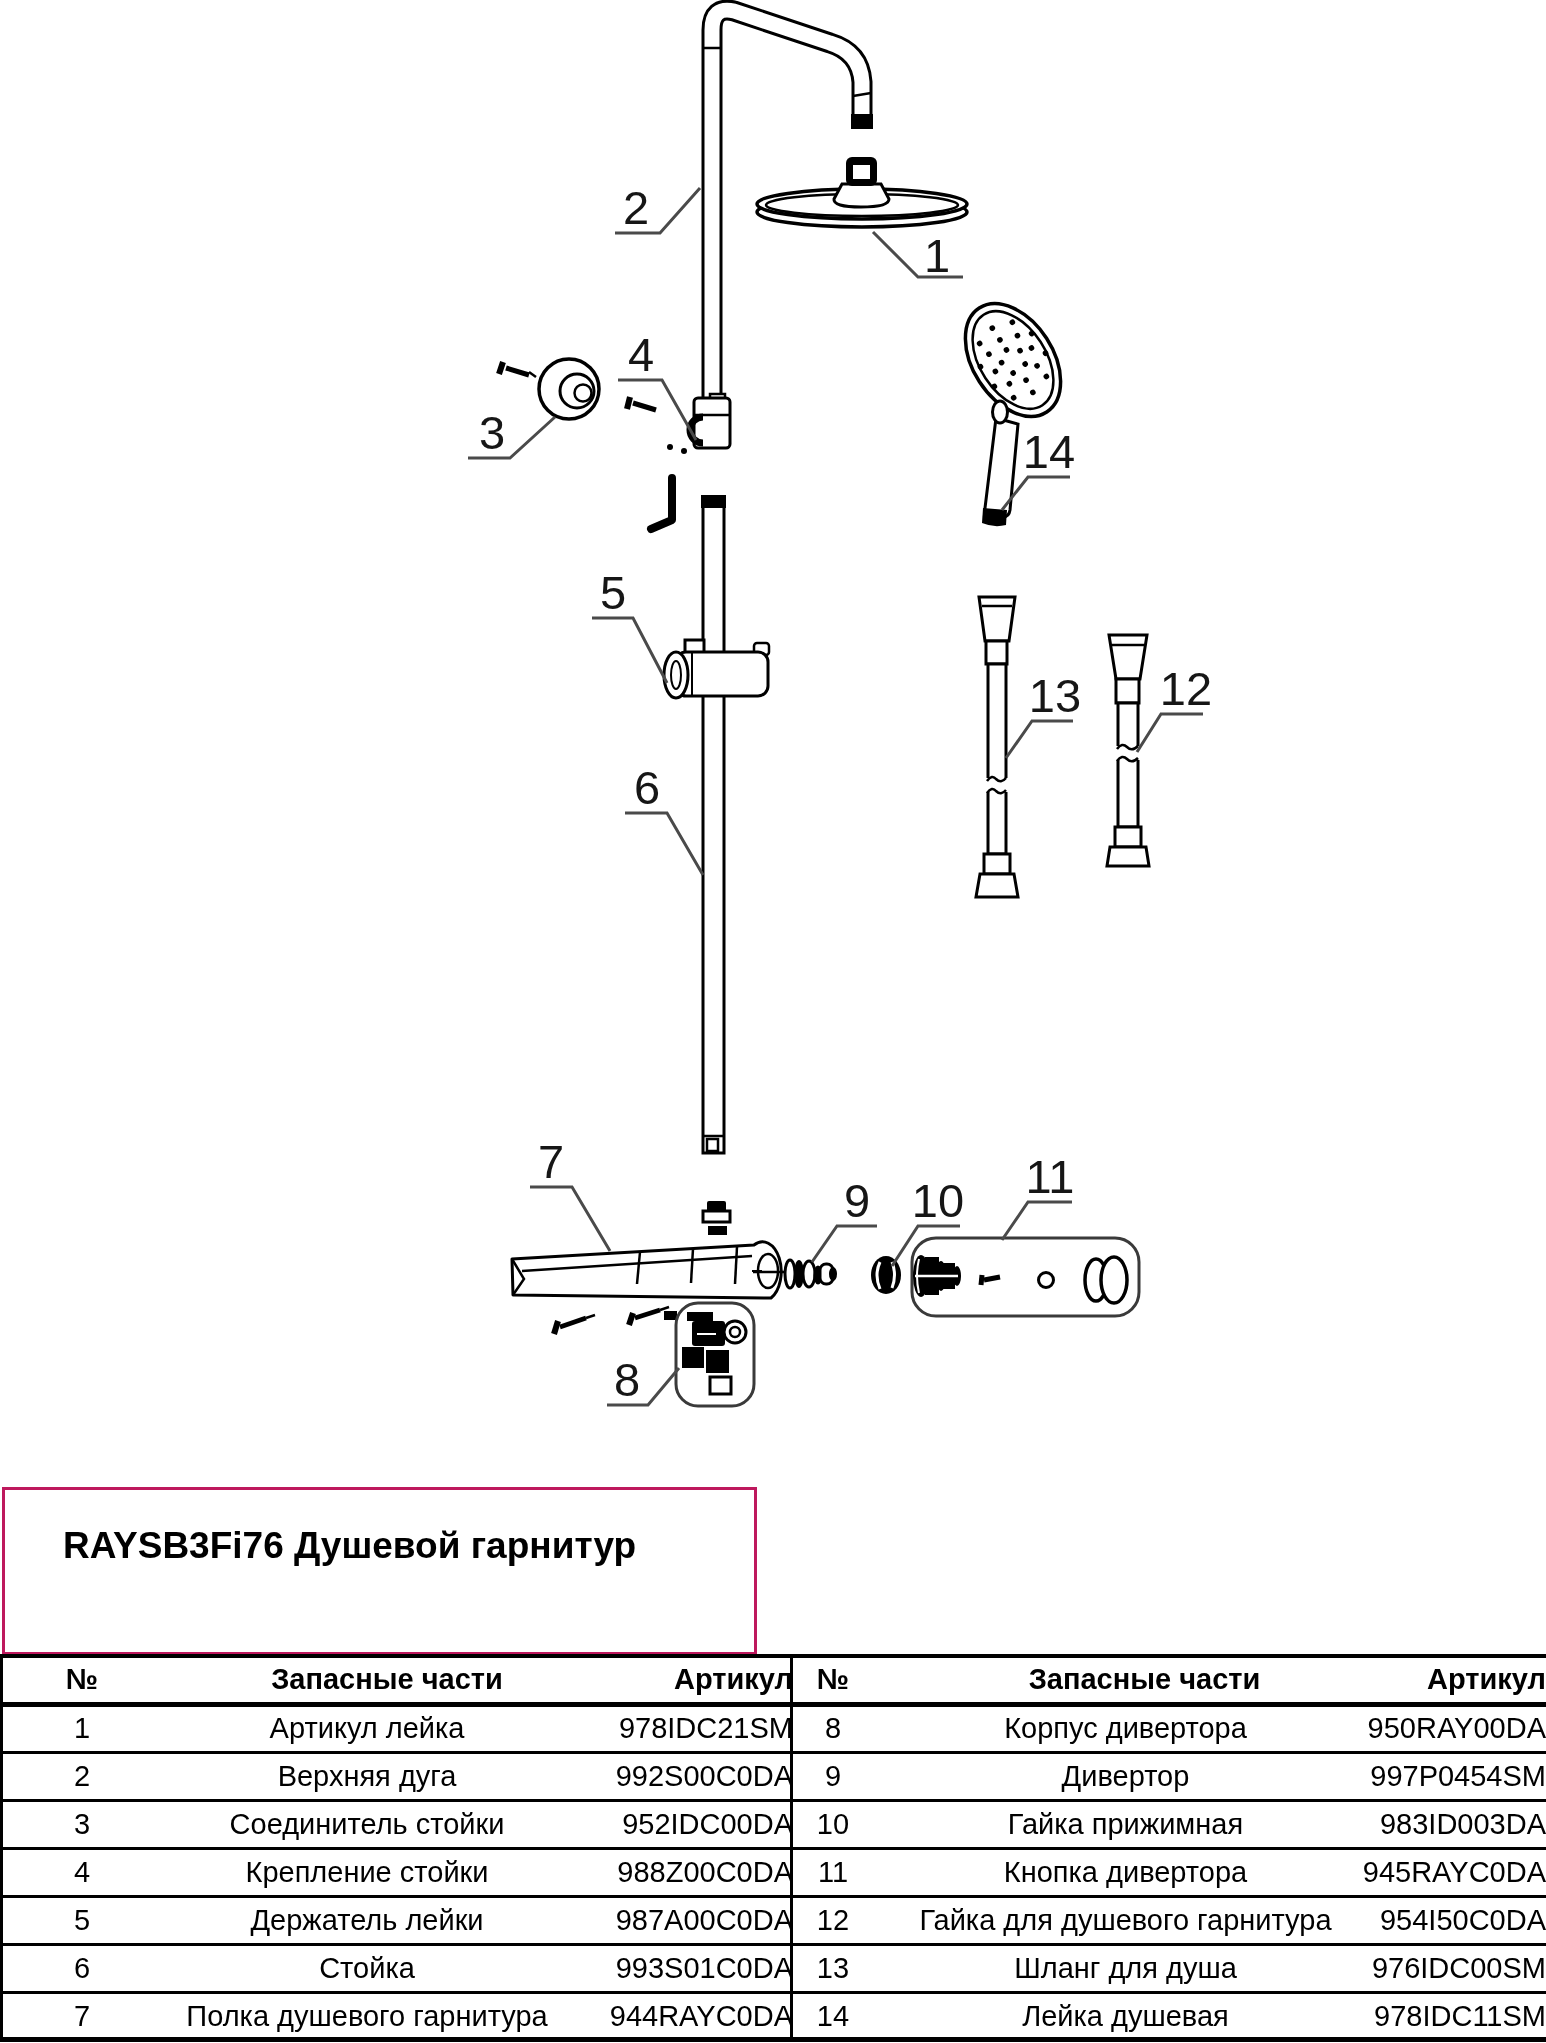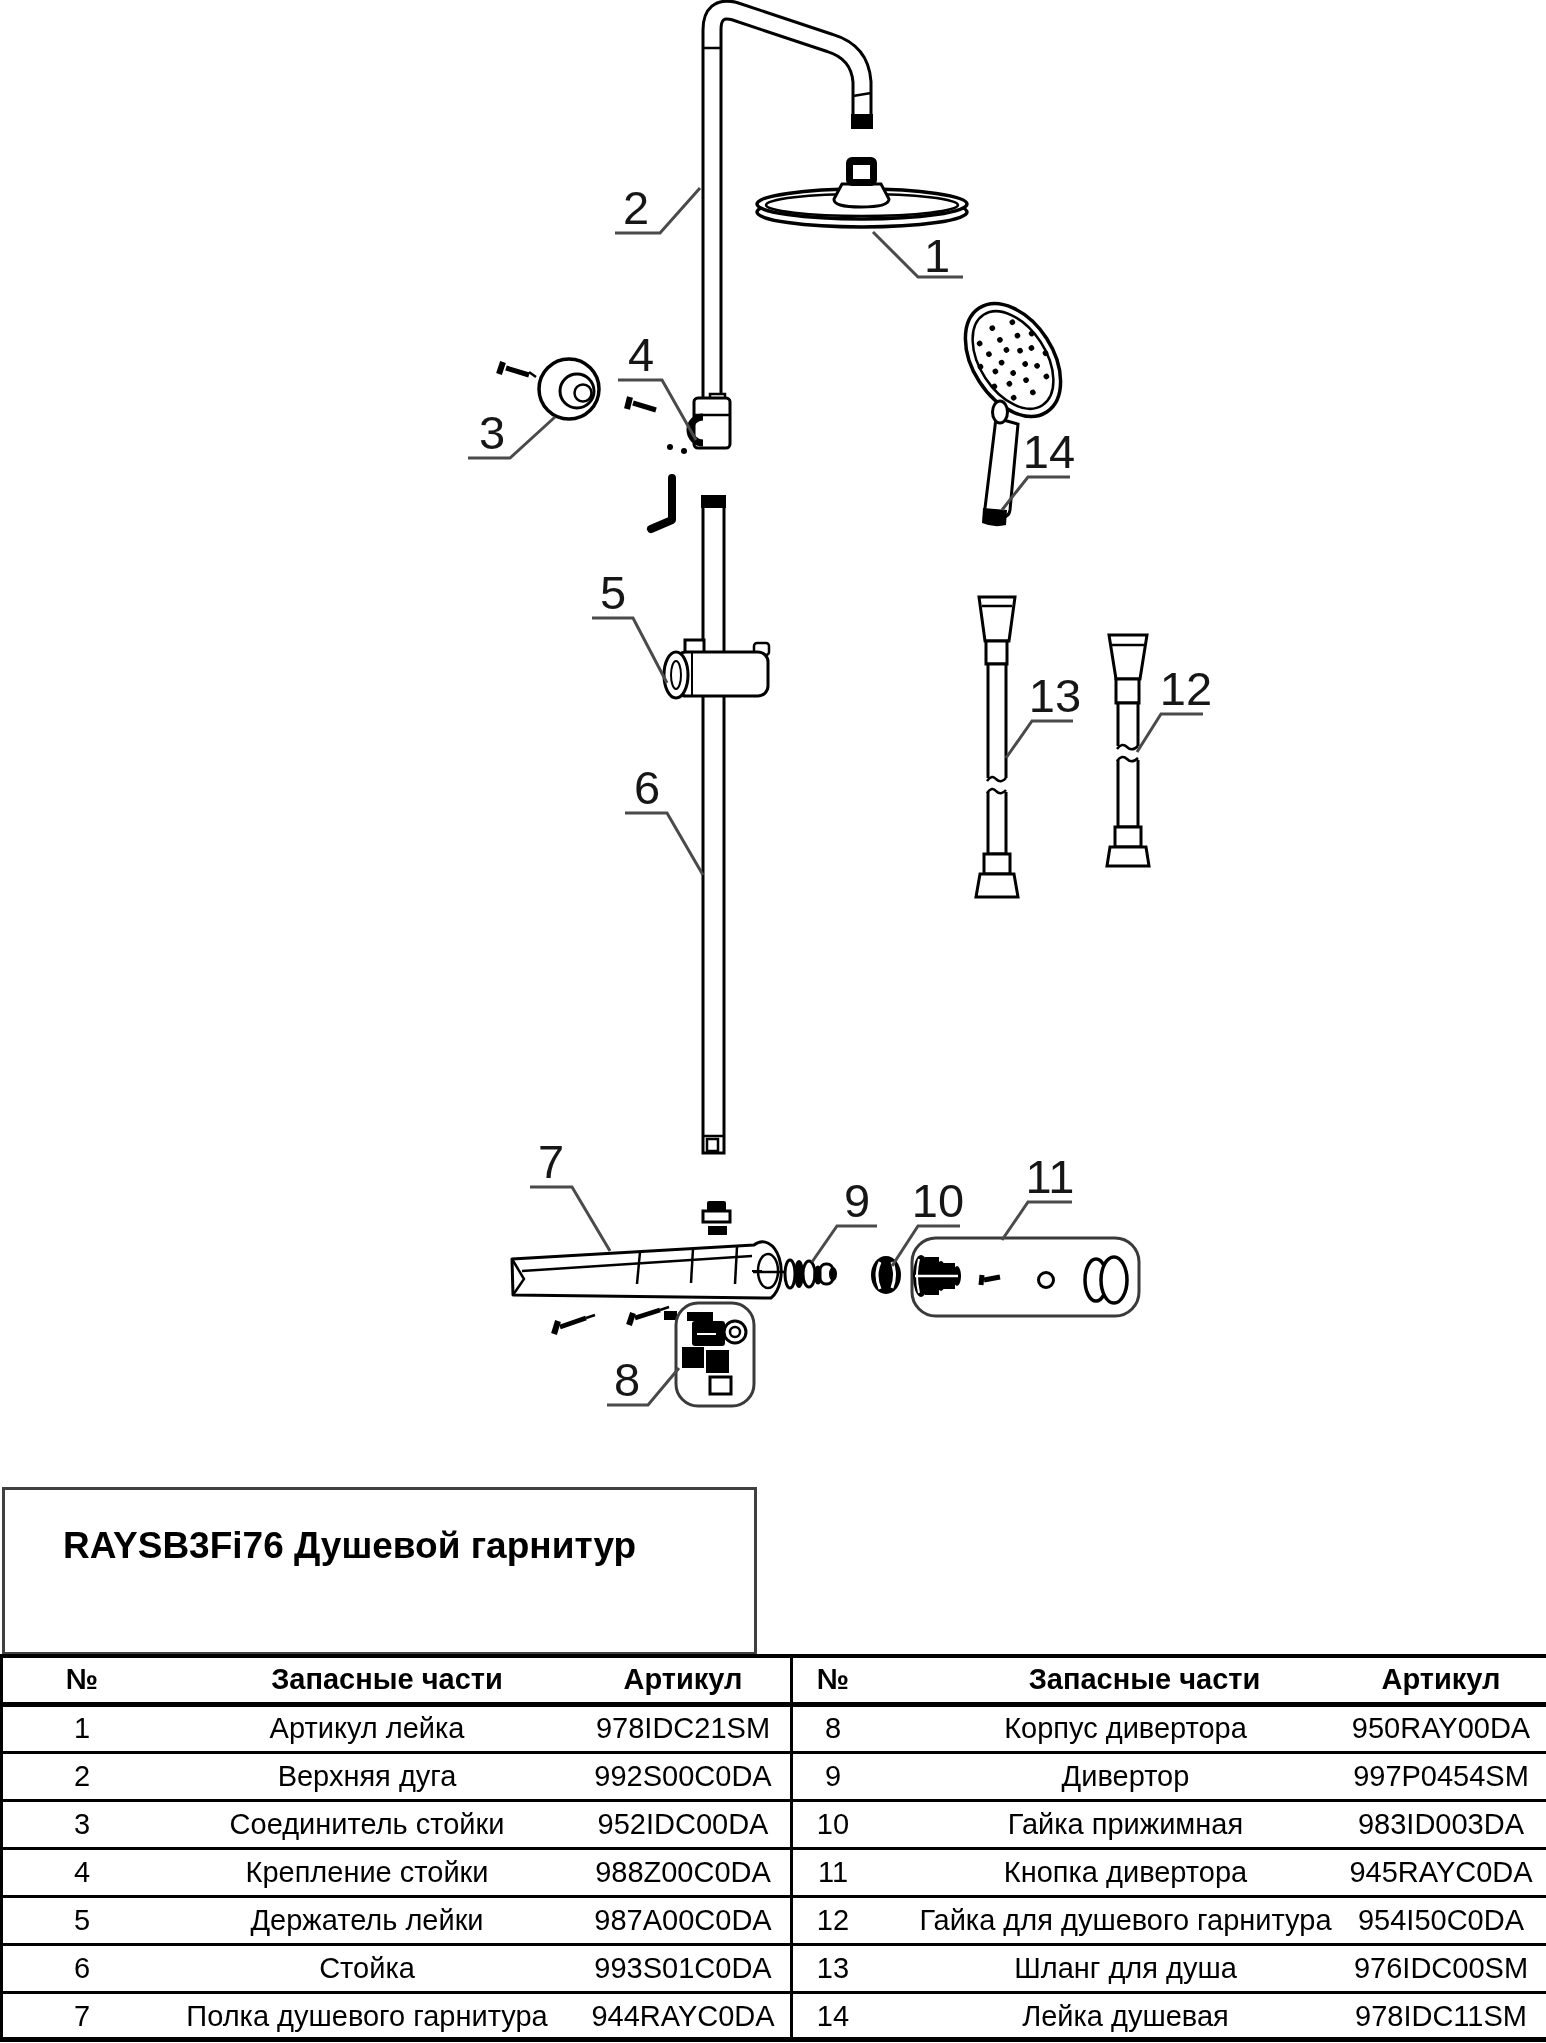--- a/index.html
+++ b/index.html
@@ -8,40 +8,40 @@
     font-family:"Liberation Sans", sans-serif; color:#000; overflow:hidden;
   }
   svg.diagram { position:absolute; left:0; top:0; }
   .callout-num {
     font-family:"Liberation Sans", sans-serif; font-size:47px; fill:#161616;
     text-anchor:middle;
   }
   .leader { fill:none; stroke:#4a4a4a; stroke-width:3; }
   .title-box {
     position:absolute; left:2px; top:1487px; width:755px; height:168px;
-    border:3px solid #404040; box-sizing:border-box;
+    border:3px solid #be185d; box-sizing:border-box;
     padding:24px 0 0 58px; font-size:37px; font-weight:bold; line-height:63px;
     white-space:nowrap;
   }
   .tables {
     position:absolute; left:0; top:1654px; width:1546px; height:388px;
     display:flex; box-sizing:border-box;
     border-top:4px solid #000; border-bottom:5px solid #000;
   }
   .half-l { width:790px; border-left:3px solid #000; box-sizing:border-box; }
   .half-r { flex:1; border-left:3px solid #000; border-right:3px solid #000; box-sizing:border-box; }
   table.ptable { border-collapse:collapse; width:100%; table-layout:fixed; font-size:29px; }
   table.ptable th, table.ptable td { padding:0; }
   table.ptable thead tr { height:46px; border-bottom:5px solid #000; }
   table.ptable tbody tr { height:48px; border-bottom:3px solid #000; }
   table.ptable tbody tr:last-child { border-bottom:none; }
   th { font-weight:bold; }
   .no  { text-align:center; }
   .part{ text-align:center; }
-  .art { text-align:center; }
+  .art { text-align:right; }
   .half-l th.part { padding-left:40px; }
   .half-r td.part { padding-left:45px; }
   .half-r th.part { padding-left:83px; }
   .half-r td.art  { padding-left:3px;margin-top:48px; }
   .half-r th.art  { padding-left:3px; }
   
   .ln   { stroke:#000; fill:none; }
   .wt   { fill:#ffffff; stroke:#000; }
   .blk  { fill:#000; stroke:none; }
   .box  { fill:#ffffff; stroke:#3a3a3a; }

